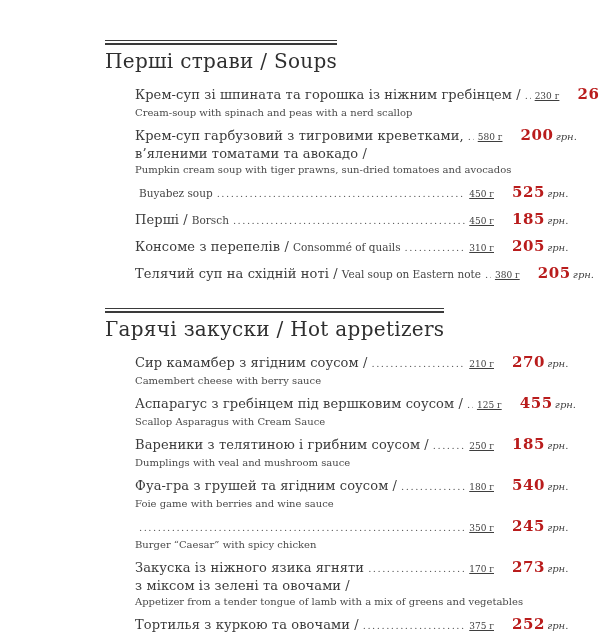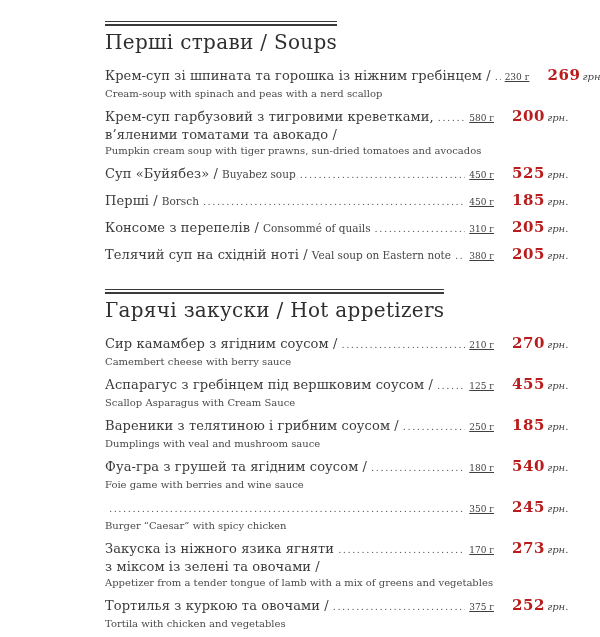--- a/index.html
+++ b/index.html
@@ -5,41 +5,41 @@
   html,body { margin:0; padding:0; background:#ffffff; }
   body {
     width:600px; height:637px;
     font-family:"DejaVu Serif", serif;
     color:#3b3b3b;
     -webkit-font-smoothing:antialiased;
   }
   .page {
     box-sizing:border-box;
     width:600px; height:637px;
-    padding:21px 36px 0 105px;
+    padding:40px 36px 0 105px;
     overflow:hidden;
     background:#ffffff;
   }
   .header-wrap { display:inline-block; margin-bottom:6px; }
   .double-rule {
     height:2px;
     border-top:1.5px solid #3a3a3a;
     border-bottom:2.5px solid #3a3a3a;
     margin-bottom:4px;
   }
   .section-title {
     margin:0;
     font-size:20px;
     font-weight:normal;
     letter-spacing:0.3px;
     color:#2f2f2f;
     line-height:25px;
     white-space:nowrap;
   }
-  .items { margin-top:5px; }
+  .items { margin-top:5px;margin-left:30px; }
   .item { margin-bottom:7px; }
   .row {
     display:flex;
     align-items:baseline;
     line-height:17px;
     white-space:nowrap;
   }
   .name { font-size:13px; flex-shrink:0; letter-spacing:0.1px; }
   .name-en { font-size:10.5px; color:#454545; margin-left:4px; flex-shrink:0; }
   .leader {
@@ -100,21 +100,20 @@
           <span class="leader"></span>
           <span class="weight">580 г</span>
           <span class="price"><span class="num">200</span><span class="cur">грн.</span></span>
         </div>
         <div class="name2">в’яленими томатами та авокадо /</div>
         <div class="desc">Pumpkin cream soup with tiger prawns, sun-dried tomatoes and avocados</div>
       </div>
 
       <div class="item">
         <div class="row">
-          <span class="name">Суп «Буйябез» /</span>
           <span class="name-en">Buyabez soup</span>
           <span class="leader"></span>
           <span class="weight">450 г</span>
           <span class="price"><span class="num">525</span><span class="cur">грн.</span></span>
         </div>
       </div>
 
       <div class="item">
         <div class="row">
           <span class="name">Перші /</span>

